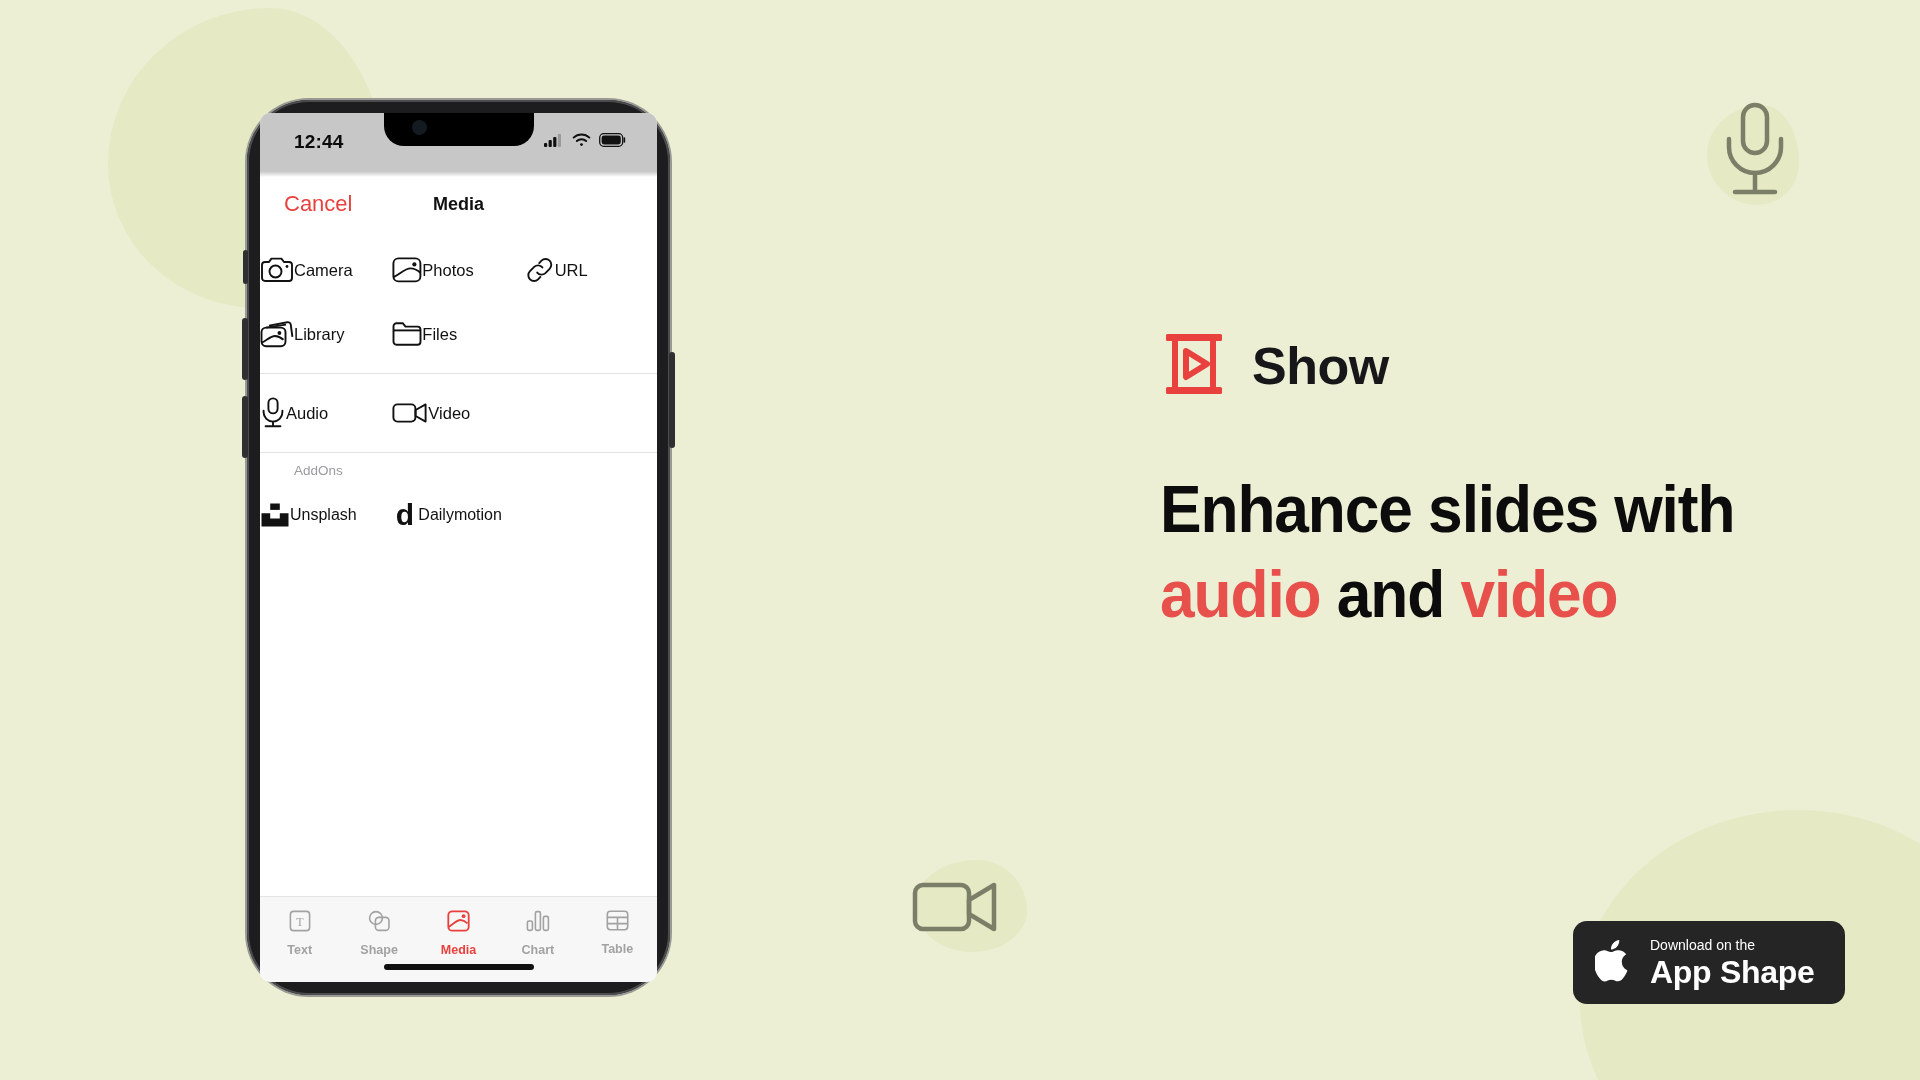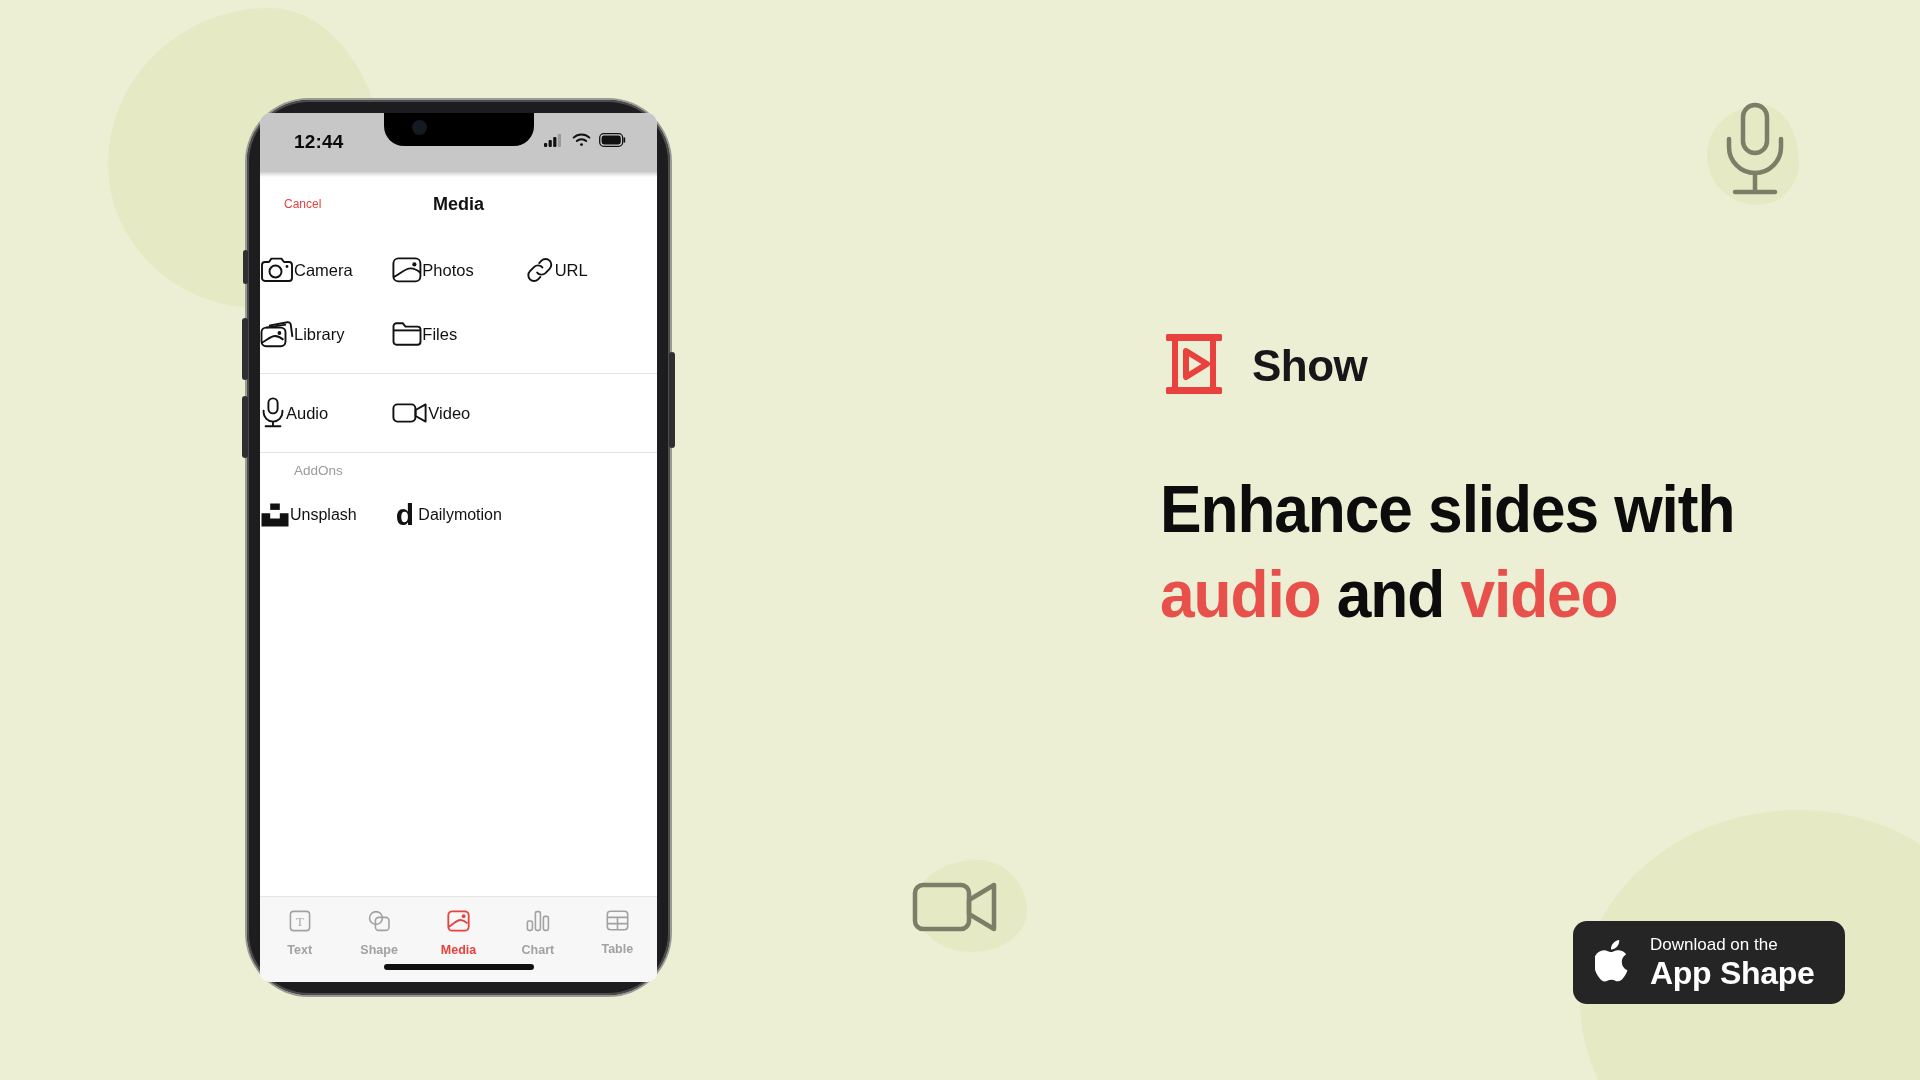--- a/index.html
+++ b/index.html
@@ -79,21 +79,21 @@
     height: 6px;
     background: linear-gradient(#c4c4c4, #ffffff);
   }
 
   
   #sheet-header {
     position: relative; height: 54px;
     display: flex; align-items: center; padding: 0 24px;
   }
   #cancel-btn {
-    font-size: 12px; color: #e8413e; cursor: pointer;
+    font-size: 22px; color: #e8413e; cursor: pointer;
   }
   #sheet-title {
     position: absolute; left: 0; right: 0; text-align: center;
     font-size: 18px; font-weight: 700; color: #111;
     pointer-events: none;
   }
 
   
   .media-group { padding: 6px 0 14px; }
   .divider { height: 1px; background: #e3e3e3; margin: 0 0 0 0; }
@@ -133,40 +133,40 @@
     bottom: 12px; width: 150px; height: 6px;
     background: #111; border-radius: 4px;
   }
 
   
   #right-panel {
     position: absolute; left: 1160px; top: 330px; width: 700px;
   }
   #brand { display: flex; align-items: center; gap: 24px; }
   #brand-name {
-    font-size: 44px; font-weight: 700; color: #17171a; letter-spacing: -0.5px;
+    font-size: 52px; font-weight: 700; color: #17171a; letter-spacing: -0.5px;
   }
   #headline {
     margin-top: 64px;
     font-size: 67px; font-weight: 700; line-height: 1.27;
     color: #0c0c0c; letter-spacing: -1.2px;
     transform: scaleX(0.93); transform-origin: left center;
   }
   #headline .accent { color: #e8504c; }
 
   
   #appstore-badge {
     position: absolute; left: 1573px; top: 921px;
     width: 272px; height: 83px;
     background: #252525; border-radius: 14px;
     display: flex; align-items: center; gap: 15px;
     padding: 0 22px; cursor: pointer;
   }
   #appstore-text { display: flex; flex-direction: column; line-height: 1; }
-  #appstore-small { font-size: 17px; color: #fff; margin-bottom: 4px; }
+  #appstore-small { font-size: 14px; color: #fff; margin-bottom: 4px; }
   #appstore-large { font-size: 32px; font-weight: 700; color: #fff; letter-spacing: -0.3px; }
 </style>
 </head>
 <body>
 
 <div class="blob" id="blob-top-left"></div>
 <div class="blob" id="blob-bottom-right"></div>
 <div class="blob" id="blob-mic"></div>
 <div class="blob" id="blob-cam"></div>
 

